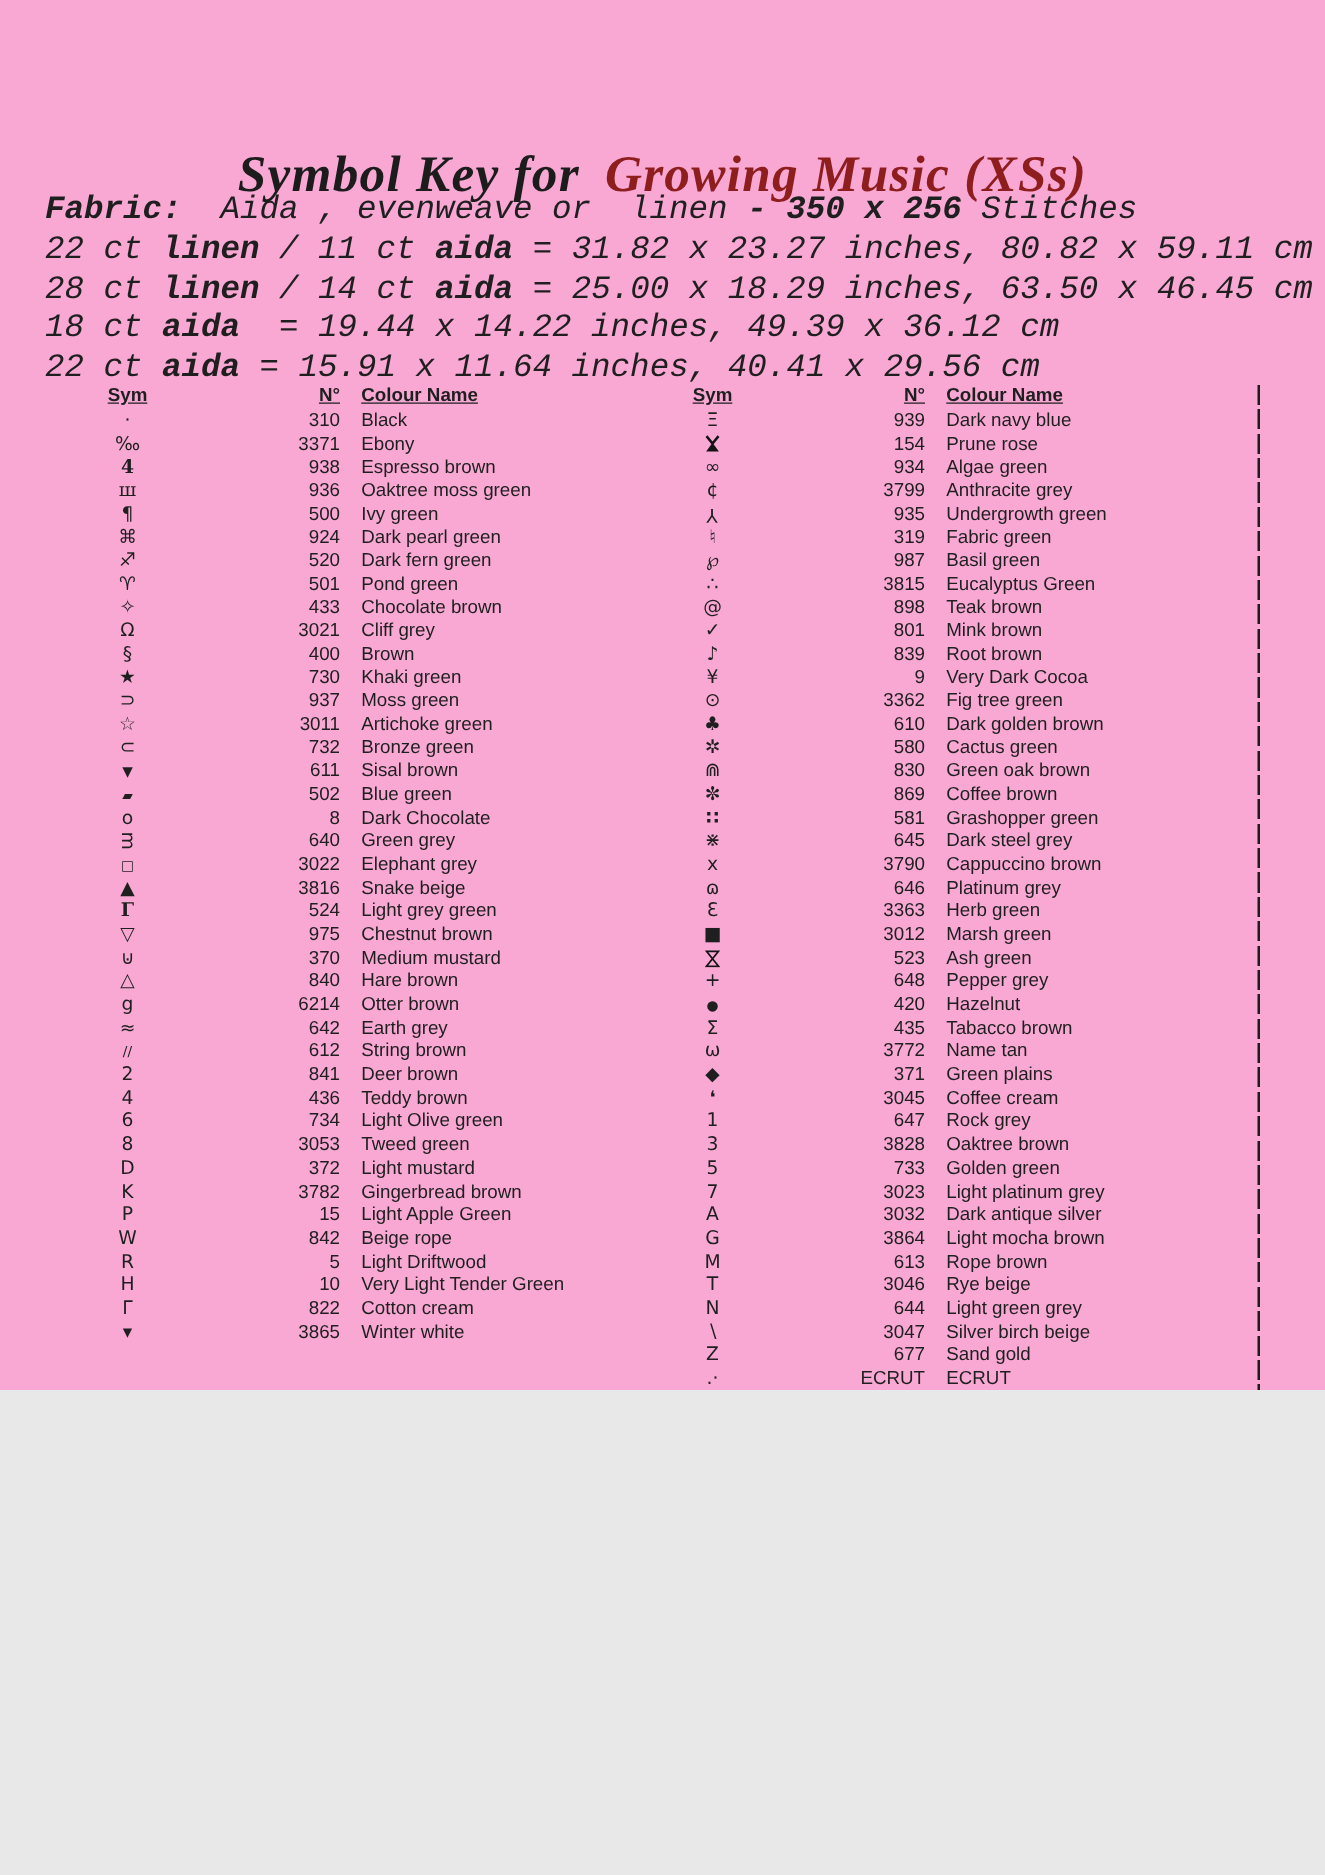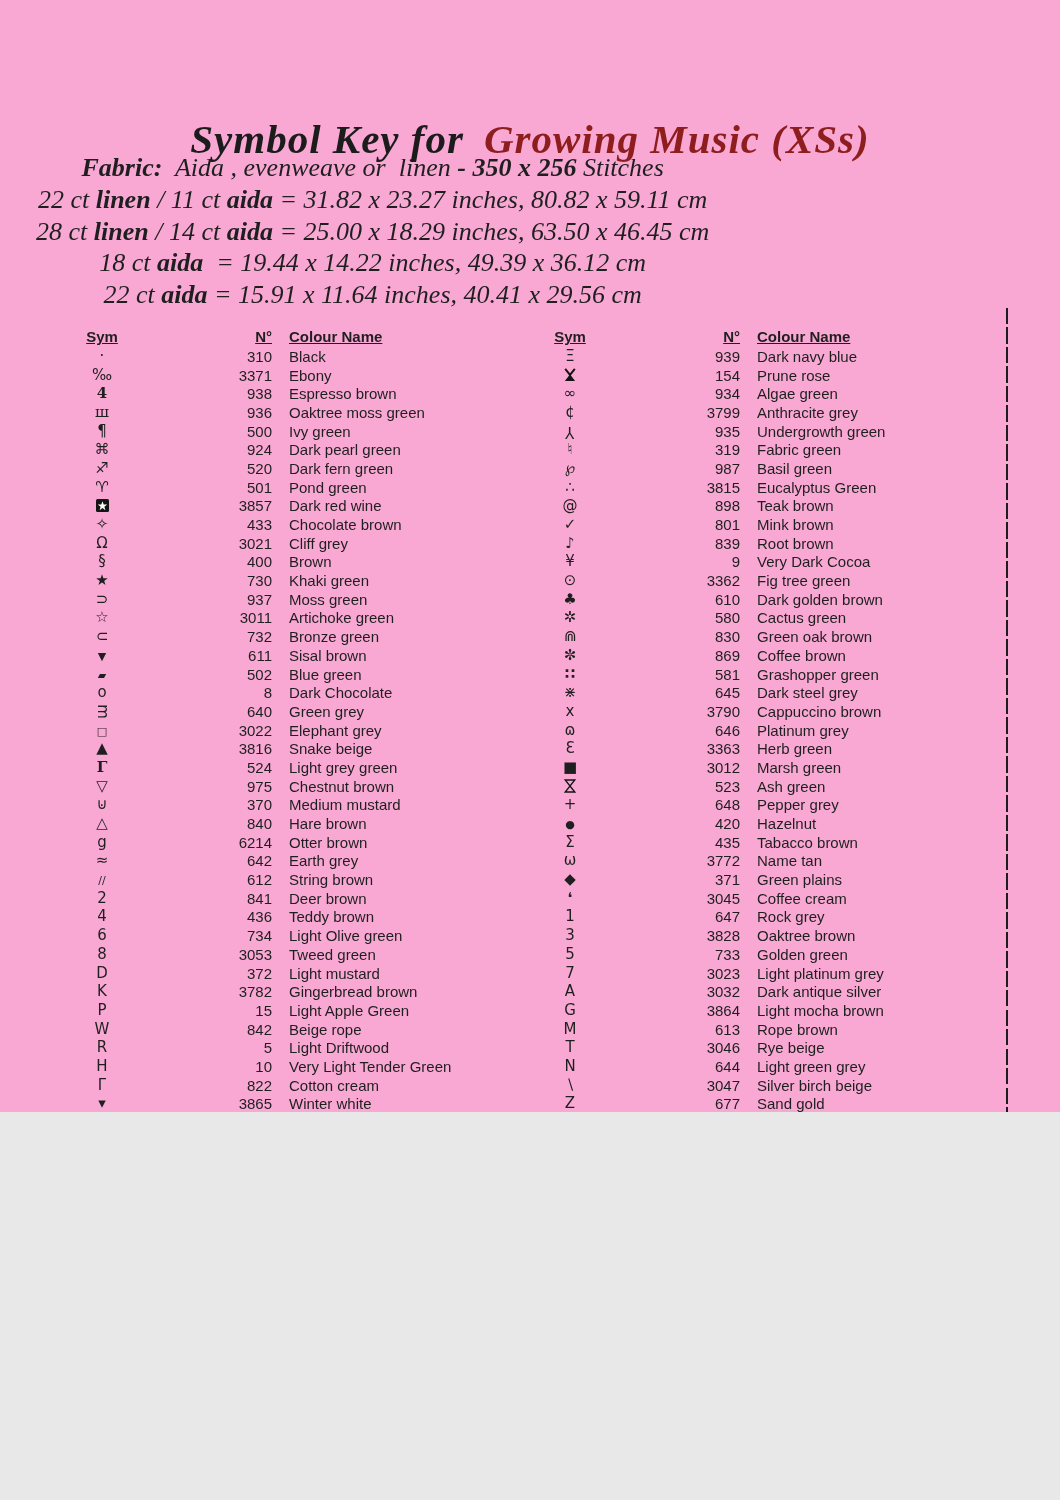--- a/index.html
+++ b/index.html
@@ -7,26 +7,26 @@
         font-family:"Liberation Sans",sans-serif;color:#1f1f1f;overflow:hidden;}
 
   
   .title{position:absolute;top:88px;left:0;width:100%;text-align:center;
          font-family:"Liberation Serif",serif;font-style:italic;font-weight:bold;
          font-size:41px;letter-spacing:1px;white-space:nowrap;}
   .title .t-red{margin-left:20px;}
 
   
   .fabric{position:absolute;left:36px;top:152px;
-          font-family:Liberation Serif, serif;font-style:italic;
-          font-size:26px;line-height:31.8px;white-space:pre;text-align:center;}
+          font-family:Liberation Mono, monospace;font-style:italic;
+          font-size:26px;line-height:31.8px;white-space:pre;}
   .fline .fb{font-weight:bold;}
 
   
-  .keycol{position:absolute;top:306px;width:470px;font-size:15px;margin-top:20px;}
+  .keycol{position:absolute;top:306px;width:470px;font-size:15px;}
   #col-left{left:62px;}
   #col-right{left:530px;}
   .krow{display:grid;grid-template-columns:80px 130px 1fr;height:18.7px;align-items:center;}
   .khead{height:21px;font-weight:bold;}
   .hdr{text-decoration:underline;}
   .c-sym{text-align:center;font-family:"DejaVu Sans",sans-serif;line-height:1;}
   .c-num{text-align:right;}
   .c-name{padding-left:17px;white-space:nowrap;}
   .khead .c-sym{font-family:"Liberation Sans",sans-serif;}
 
@@ -96,28 +96,20 @@
           <span class="c-sym">♐</span>
           <span class="c-num">520</span>
           <span class="c-name">Dark fern green</span>
         </div>
         <div class="krow">
           <span class="c-sym">♈</span>
           <span class="c-num">501</span>
           <span class="c-name">Pond green</span>
         </div>
         <div class="krow">
-          <span class="c-sym"><span><svg width="13" height="13" viewBox="0 0 13 13">
-                <rect width="13" height="13" rx="1.5" fill="#141414"></rect>
-                <polygon points="6.5,2.2 7.66,5.56 11.2,5.62 8.38,7.76 9.4,11.15 6.5,9.1 3.6,11.15 4.62,7.76 1.8,5.62 5.34,5.56" fill="#fff"></polygon>
-              </svg></span></span>
-          <span class="c-num">3857</span>
-          <span class="c-name">Dark red wine</span>
-        </div>
-        <div class="krow">
           <span class="c-sym">✧</span>
           <span class="c-num">433</span>
           <span class="c-name">Chocolate brown</span>
         </div>
         <div class="krow">
           <span class="c-sym">Ω</span>
           <span class="c-num">3021</span>
           <span class="c-name">Cliff grey</span>
         </div>
         <div class="krow">

